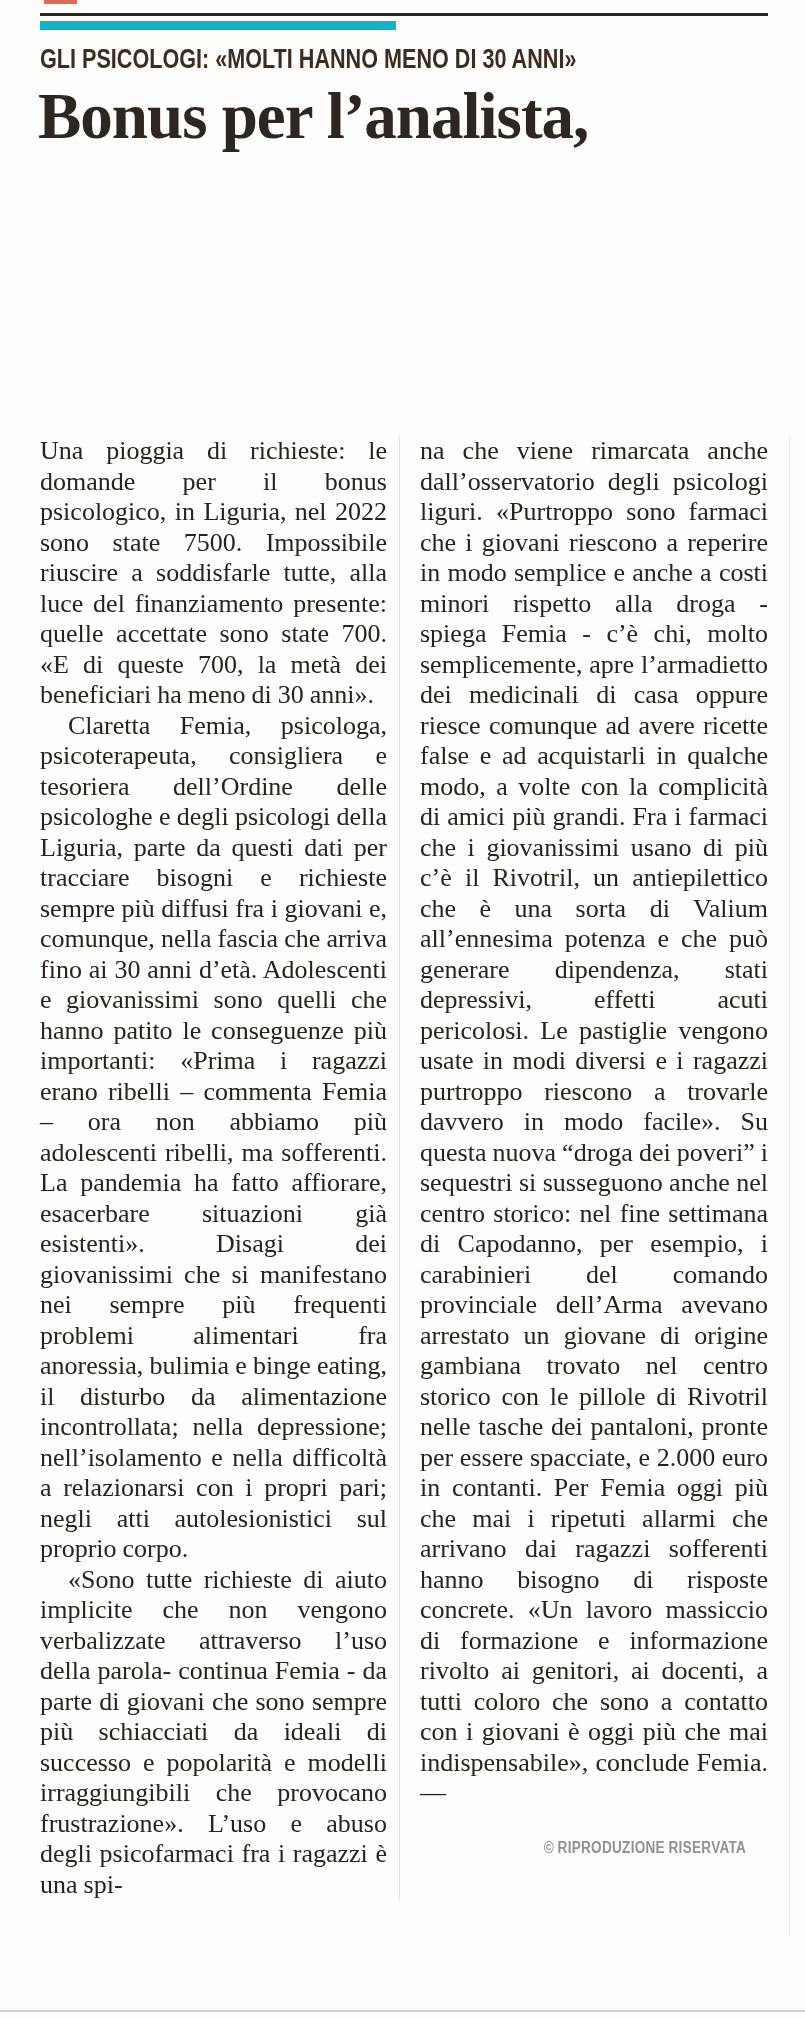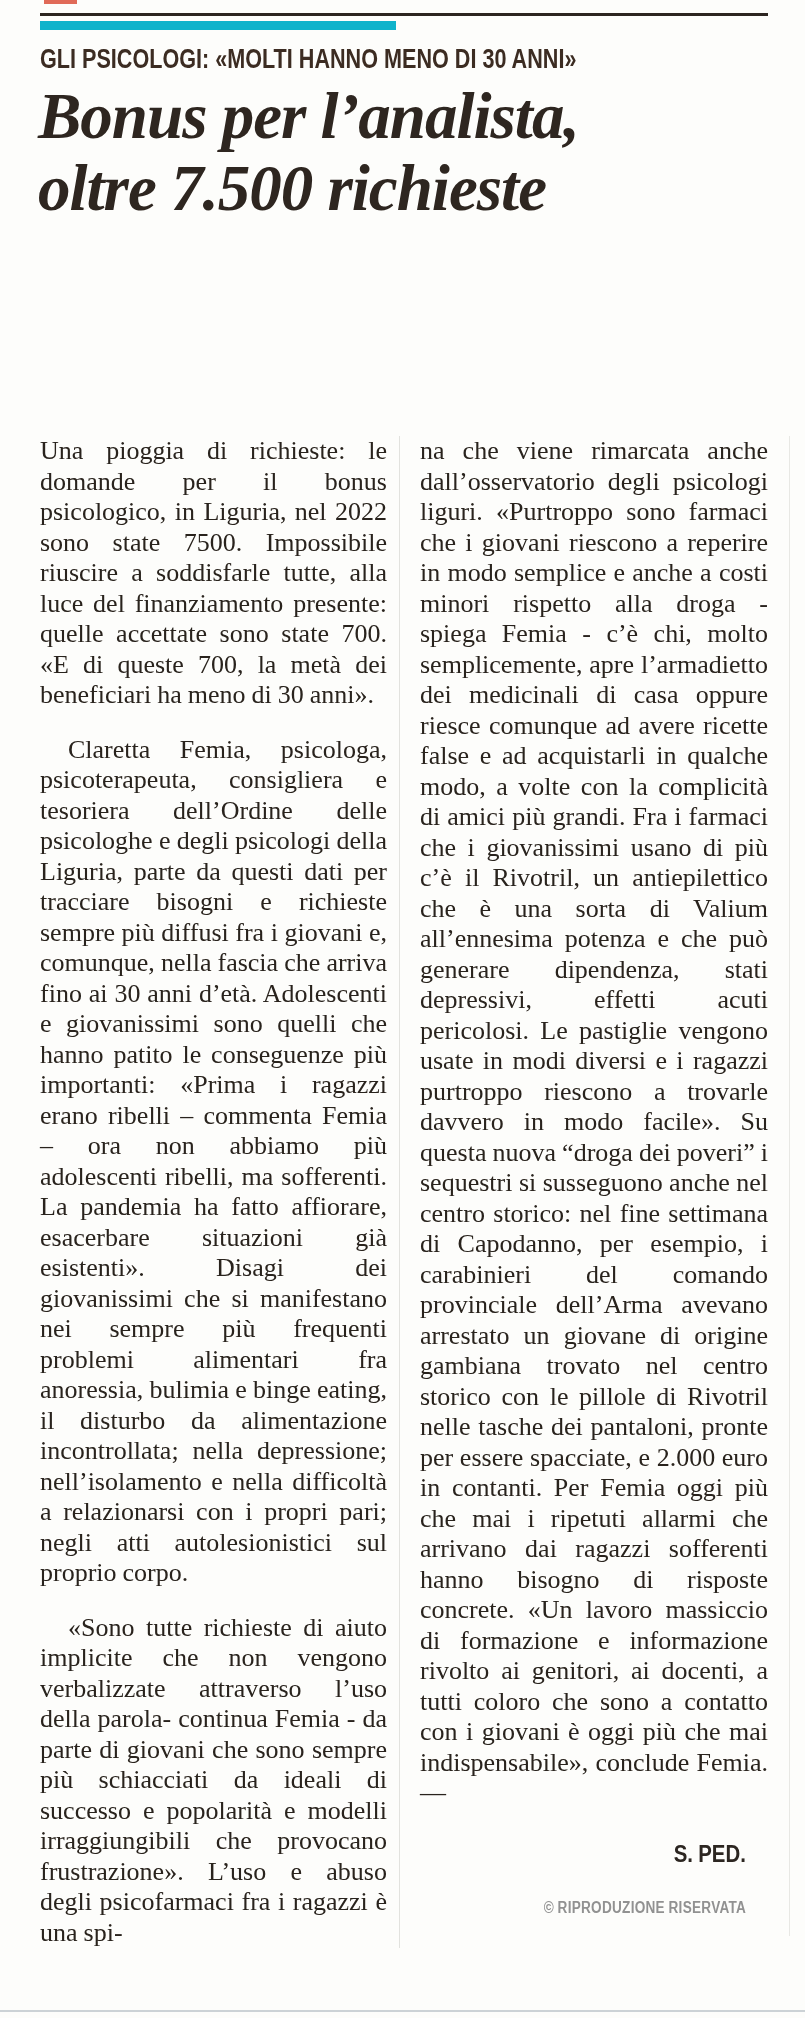--- a/index.html
+++ b/index.html
@@ -26,21 +26,21 @@
   }
   .headline span{display:block;}
   .columns{position:absolute;left:40px;top:436px;width:728px;display:flex;gap:8px;}
   .col{
     font-size:26px;line-height:30.5px;color:#29231d;
     text-align:justify;hyphens:auto;-webkit-hyphens:auto;word-spacing:-0.5px;
   }
   .col-left{width:351px;padding-right:12px;border-right:1px solid #e2e2de;}
   .col-right{width:352px;padding-left:12px;}
   .col p{margin:0;}
-  .col p.indent{text-indent:28px;margin-top:24px;}
+  .col p.indent{text-indent:28px;}
   .byline{
     margin-top:30px;padding-right:22px;text-align:right;
     font-family:"Liberation Sans", sans-serif;font-weight:bold;
     font-size:24px;color:#2c2621;
   }
   .byline .cond, .copyright .cond{display:inline-block;transform:scaleX(0.85);transform-origin:100% 50%;}
   .copyright{
     margin-top:24px;padding-right:22px;text-align:right;
     font-family:"Liberation Sans", sans-serif;font-weight:bold;
     font-size:16px;color:#919191;letter-spacing:0.3px;
@@ -50,36 +50,32 @@
 </style>
 </head>
 <body>
 
 <div class="red-mark"></div>
 <div class="top-rule"></div>
 <div class="cyan-bar"></div>
 
 <div class="kicker">GLI PSICOLOGI: «MOLTI HANNO MENO DI 30 ANNI»</div>
 
-<h1 class="headline" style="margin:0;font-style:italic;">
+<h1 class="headline" style="margin:0;">
   <span>Bonus per l’analista,</span>
-  <span>oltre 7.500 richieste</span>
 </h1>
 
 <div class="columns">
   <div class="col col-left">
     <p>Una pioggia di richieste: le domande per il bonus psicologico, in Liguria, nel 2022 sono state 7500. Impossibile riuscire a soddisfarle tutte, alla luce del finanziamento presente: quelle accettate sono state 700. «E di queste 700, la metà dei beneficiari ha meno di 30 anni».</p>
     <p class="indent">Claretta Femia, psicologa, psicoterapeuta, consigliera e tesoriera dell’Ordine delle psicologhe e degli psicologi della Liguria, parte da questi dati per tracciare bisogni e richieste sempre più diffusi fra i giovani e, comunque, nella fascia che arriva fino ai 30 anni d’età. Adolescenti e giovanissimi sono quelli che hanno patito le conseguenze più importanti: «Prima i ragazzi erano ribelli – commenta Femia – ora non abbiamo più adolescenti ribelli, ma sofferenti. La pandemia ha fatto affiorare, esacerbare situazioni già esistenti». Disagi dei giovanissimi che si manifestano nei sempre più frequenti problemi alimentari fra anoressia, bulimia e binge eating, il disturbo da alimentazione incontrollata; nella depressione; nell’isolamento e nella difficoltà a relazionarsi con i propri pari; negli atti autolesionistici sul proprio corpo.</p>
     <p class="indent">«Sono tutte richieste di aiuto implicite che non vengono verbalizzate attraverso l’uso della parola- continua Femia - da parte di giovani che sono sempre più schiacciati da ideali di successo e popolarità e modelli irraggiungibili che provocano frustrazione». L’uso e abuso degli psicofarmaci fra i ragazzi è una spi-</p>
   </div>
   <div class="col col-right">
     <p>na che viene rimarcata anche dall’osservatorio degli psicologi liguri. «Purtroppo sono farmaci che i giovani riescono a reperire in modo semplice e anche a costi minori rispetto alla droga - spiega Femia - c’è chi, molto semplicemente, apre l’armadietto dei medicinali di casa oppure riesce comunque ad avere ricette false e ad acquistarli in qualche modo, a volte con la complicità di amici più grandi. Fra i farmaci che i giovanissimi usano di più c’è il Rivotril, un antiepilettico che è una sorta di Valium all’ennesima potenza e che può generare dipendenza, stati depressivi, effetti acuti pericolosi. Le pastiglie vengono usate in modi diversi e i ragazzi purtroppo riescono a trovarle davvero in modo facile». Su questa nuova “droga dei poveri” i sequestri si susseguono anche nel centro storico: nel fine settimana di Capodanno, per esempio, i carabinieri del comando provinciale dell’Arma avevano arrestato un giovane di origine gambiana trovato nel centro storico con le pillole di Rivotril nelle tasche dei pantaloni, pronte per essere spacciate, e 2.000 euro in contanti. Per Femia oggi più che mai i ripetuti allarmi che arrivano dai ragazzi sofferenti hanno bisogno di risposte concrete. «Un lavoro massiccio di formazione e informazione rivolto ai genitori, ai docenti, a tutti coloro che sono a contatto con i giovani è oggi più che mai indispensabile», conclude Femia.—</p>
-    <div class="byline">
-      <span class="cond">S. PED.</span>
-    </div>
     <div class="copyright">
       <span class="cond">© RIPRODUZIONE RISERVATA</span>
     </div>
   </div>
 </div>
 
 <div class="right-rule"></div>
 <div class="bottom-rule"></div>
 
 </body></html>

